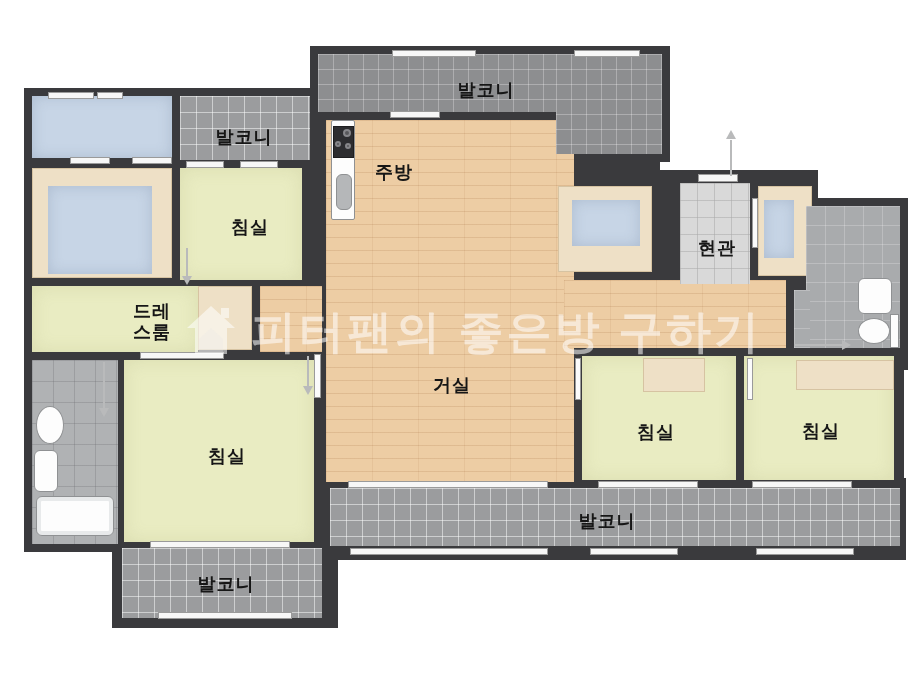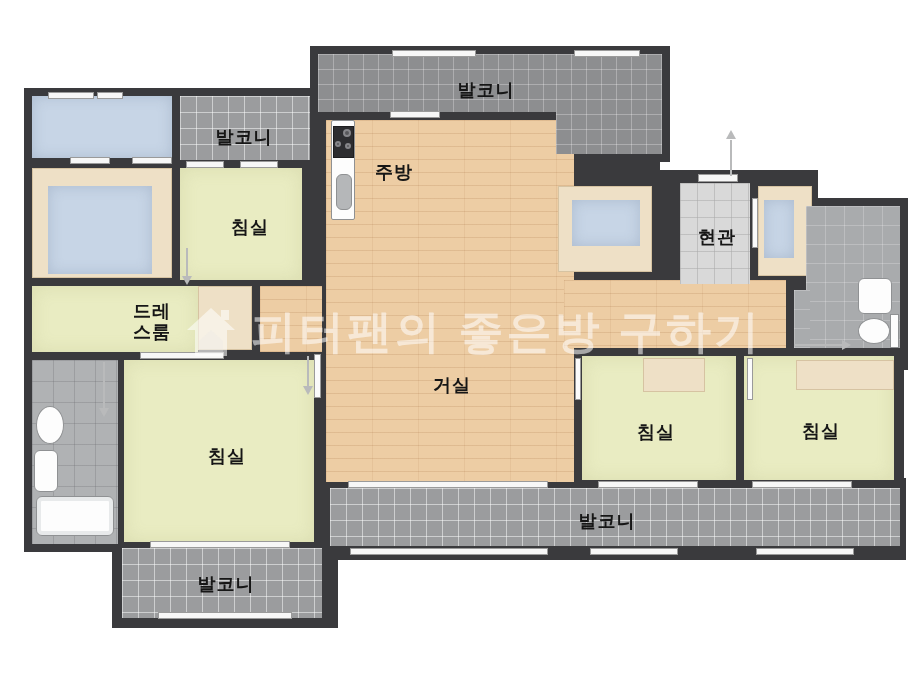--- a/index.html
+++ b/index.html
@@ -53,21 +53,21 @@
   .tri{width:0;height:0;}
   .tri.down{border-left:5px solid transparent;border-right:5px solid transparent;border-top:9px solid #b9babb;}
   .tri.up{border-left:5px solid transparent;border-right:5px solid transparent;border-bottom:9px solid #b9babb;}
   .tri.right{border-top:5px solid transparent;border-bottom:5px solid transparent;border-left:9px solid #b9babb;}
 
   
   .lbl{color:#161616;font-weight:bold;font-size:18px;letter-spacing:1px;
        transform:translate(-50%,-50%);white-space:nowrap;text-align:center;line-height:1.15;}
 
   
-  #watermark{left:185px;top:302px;display:flex;align-items:center;gap:14px;
+  #watermark{left:185px;top:302px;display:flex;align-items:flex-start;gap:14px;
              color:rgba(255,255,255,.55);pointer-events:none;}
   #watermark .wm-text{position:static;font-size:45px;font-weight:bold;letter-spacing:3px;white-space:nowrap;}
   #watermark svg{position:static;display:block;}
 
   .stove{background:#2d2d30;border:1px solid #1e1e20;}
   .burner{position:absolute;border-radius:50%;background:#57575a;border:2px solid #86868a;}
 </style>
 </head>
 <body>
 
@@ -167,21 +167,21 @@
   <div class="aline" style="left:307px;top:356px;width:2px;height:32px;"></div>
   <div class="tri down" style="left:303px;top:386px;"></div>
   <div class="aline" style="left:186px;top:248px;width:2px;height:30px;"></div>
   <div class="tri down" style="left:182px;top:276px;"></div>
   <div class="aline" style="left:794px;top:344px;width:50px;height:2px;"></div>
   <div class="tri right" style="left:842px;top:340px;"></div>
 
   <div class="lbl" style="left:244px;top:137px;">발코니</div>
   <div class="lbl" style="left:486px;top:90px;">발코니</div>
   <div class="lbl" style="left:394px;top:172px;">주방</div>
-  <div class="lbl" style="left:717px;top:237px;">현관</div>
+  <div class="lbl" style="left:717px;top:248px;">현관</div>
   <div class="lbl" style="left:250px;top:227px;">침실</div>
   <div class="lbl" style="left:152px;top:322px;">
     <span style="position:static;display:block;">드레</span>
     <span style="position:static;display:block;">스룸</span>
   </div>
   <div class="lbl" style="left:452px;top:385px;">거실</div>
   <div class="lbl" style="left:227px;top:456px;">침실</div>
   <div class="lbl" style="left:656px;top:432px;">침실</div>
   <div class="lbl" style="left:821px;top:431px;">침실</div>
   <div class="lbl" style="left:607px;top:521px;">발코니</div>

